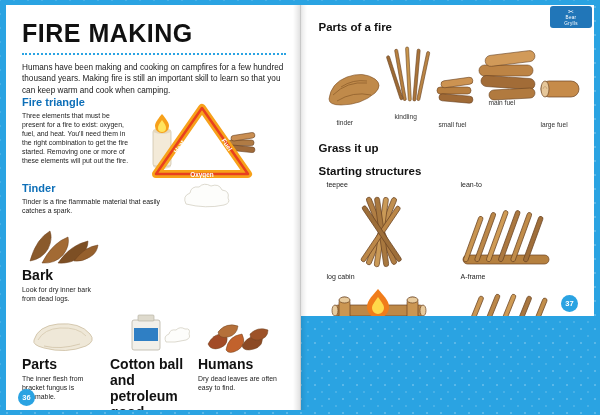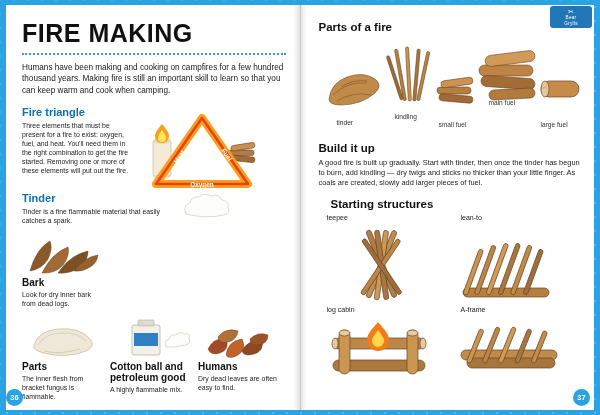--- a/index.html
+++ b/index.html
@@ -20,21 +20,21 @@
     background-position:0 0, 7px 7px;
   }
   #book{
     position:absolute;left:6px;top:5px;width:588px;height:405px;
     display:flex;
   }
   .page{
     background:#ffffff;position:relative;overflow:hidden;
   }
   .page-left{width:294px;height:405px;border-right:1px solid #e3e3e3;}
-  .page-right{width:294px;height:405px;}
+  .page-right{width:294px;height:311px;}
   
   #gutter{
     position:absolute;left:287px;top:0;width:14px;height:405px;
     background:linear-gradient(to right, rgba(0,0,0,0) 0%, rgba(0,0,0,0.10) 45%, rgba(0,0,0,0.13) 50%, rgba(0,0,0,0.06) 70%, rgba(0,0,0,0) 100%);
     pointer-events:none;z-index:5;
   }
   
   h1.title{
     font-family:"Liberation Sans",sans-serif;
     font-size:25px;letter-spacing:.5px;font-weight:bold;
@@ -46,21 +46,21 @@
   .intro{
     font-size:8.2px;line-height:11.4px;color:#1a1a1a;margin:0;
   }
   h2.sec{
     font-size:11px;color:#0d6fb8;font-weight:bold;margin:0 0 3px 0;
   }
   h2.sec-dark{
     font-size:11.5px;color:#111;font-weight:bold;margin:0 0 4px 0;
   }
   h3.item{
-    font-size:10px;font-weight:bold;color:#111;margin:0 0 2px 0;
+    font-size:14px;font-weight:bold;color:#111;margin:0 0 2px 0;
   }
   p.body{
     font-size:6.9px;line-height:9px;color:#222;margin:0;
   }
   p.body2{
     font-size:7.4px;line-height:9.8px;color:#222;margin:0;
   }
   .cap{
     font-size:6.6px;color:#333;text-align:center;
   }
@@ -108,21 +108,21 @@
 </div>
 
 <div id="book">
 
   <div class="page page-left">
     <div class="lp">
       <h1 class="title">FIRE MAKING</h1>
       <div class="rule"></div>
       <p class="intro">Humans have been making and cooking on campfires for a few hundred thousand years. Making fire is still an important skill to learn so that you can keep warm and cook when camping.</p>
 
-      <div style="margin-top:10px;display:flex;">
+      <div style="display:flex;">
         <div style="width:112px;">
           <h2 class="sec">Fire triangle</h2>
           <p class="body">Three elements that must be present for a fire to exist: oxygen, fuel, and heat. You'll need them in the right combination to get the fire started. Removing one or more of these elements will put out the fire.</p>
         </div>
         <div class="triangle-wrap" style="margin-left:4px;">
           <svg width="128" height="86" viewBox="0 0 128 86">
 
             <g>
               <ellipse cx="24" cy="70" rx="9" ry="3" fill="#e9e2d5"></ellipse>
               <rect x="15" y="34" width="18" height="36" rx="2" fill="#f3ead8" stroke="#c9bda4" stroke-width="0.7"></rect>
@@ -205,21 +205,21 @@
               <path d="M44 36 q6 -12 20 -10 q2 10 -8 13 q-10 3 -12 -3z" fill="#8c4a24"></path>
               <path d="M20 22 q8 -10 20 -6 q-1 9 -10 11 q-9 2 -10 -5z" fill="#b5703a"></path>
               <path d="M52 24 q8 -8 18 -4 q0 8 -9 10 q-9 1 -9 -6z" fill="#9d5228"></path>
             </g>
           </svg>
           <h3 class="item">Humans</h3>
           <p class="body">Dry dead leaves are often easy to find.</p>
         </div>
       </div>
     </div>
-    <div class="pagenum" style="left:0;">36</div>
+    <div class="pagenum" style="left:12px;">36</div>
   </div>
 
   <div class="page page-right">
     <div style="padding:16px 14px 0 18px;">
       <h2 class="sec-dark">Parts of a fire</h2>
 
       <div style="position:relative;height:105px;margin-top:2px;">
         <svg width="262" height="92" viewBox="0 0 262 92">
 
           <g transform="translate(4,28)">
@@ -264,24 +264,23 @@
             </g>
           </g>
         </svg>
         <div style="position:absolute;left:18px;top:82px;" class="cap">tinder</div>
         <div style="position:absolute;left:76px;top:76px;" class="cap">kindling</div>
         <div style="position:absolute;left:120px;top:84px;" class="cap">small fuel</div>
         <div style="position:absolute;left:170px;top:62px;" class="cap">main fuel</div>
         <div style="position:absolute;left:222px;top:84px;" class="cap">large fuel</div>
       </div>
 
-      <h2 class="sec-dark" style="margin-top:0;">Build it up</h2>
-      <p class="body2">A good fire is built up gradually. Start with tinder, then once the tinder has begun to burn, add kindling — dry twigs and sticks no thicker than your little finger. As coals are created, slowly add larger pieces of fuel.</p>
-
-      <h2 class="sec-dark" style="margin-top:11px;margin-left:12px;">Starting structures</h2>
+      <h2 class="sec-dark" style="margin-top:0;">Grass it up</h2>
+
+      <h2 class="sec-dark" style="margin-top:11px;">Starting structures</h2>
 
       <div style="position:relative;height:178px;margin-top:2px;">
         <div style="position:absolute;left:8px;top:0;" class="cap-l">teepee</div>
         <div style="position:absolute;left:142px;top:0;" class="cap-l">lean-to</div>
         <div style="position:absolute;left:8px;top:92px;" class="cap-l">log cabin</div>
         <div style="position:absolute;left:142px;top:92px;" class="cap-l">A-frame</div>
 
         <svg width="268" height="176" viewBox="0 0 268 176" style="position:absolute;left:0;top:6px;">
 
           <g transform="translate(16,6)">
@@ -330,17 +329,17 @@
               <rect x="14" y="8" width="4.5" height="36" rx="2.2" fill="#cb9652" transform="rotate(22 16 26)"></rect>
               <rect x="30" y="6" width="4.5" height="38" rx="2.2" fill="#bb8748" transform="rotate(22 32 25)"></rect>
               <rect x="46" y="6" width="4.5" height="38" rx="2.2" fill="#cf9b55" transform="rotate(22 48 25)"></rect>
               <rect x="62" y="8" width="4.5" height="36" rx="2.2" fill="#a97740" transform="rotate(22 64 26)"></rect>
               <rect x="78" y="10" width="4.5" height="34" rx="2.2" fill="#c18e4b" transform="rotate(22 80 27)"></rect>
             </g>
           </g>
         </svg>
       </div>
     </div>
-    <div class="pagenum" style="right:4px;">37</div>
+    <div class="pagenum" style="right:16px;">37</div>
   </div>
 
   <div id="gutter"></div>
 </div>
 
 </body></html>

